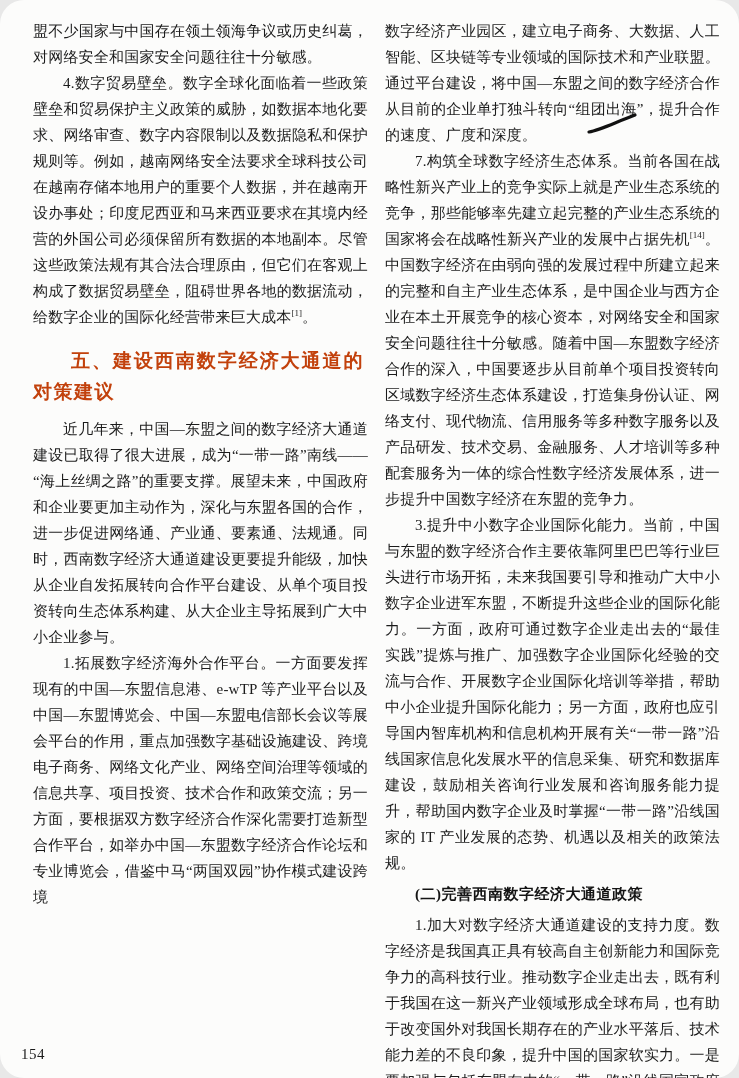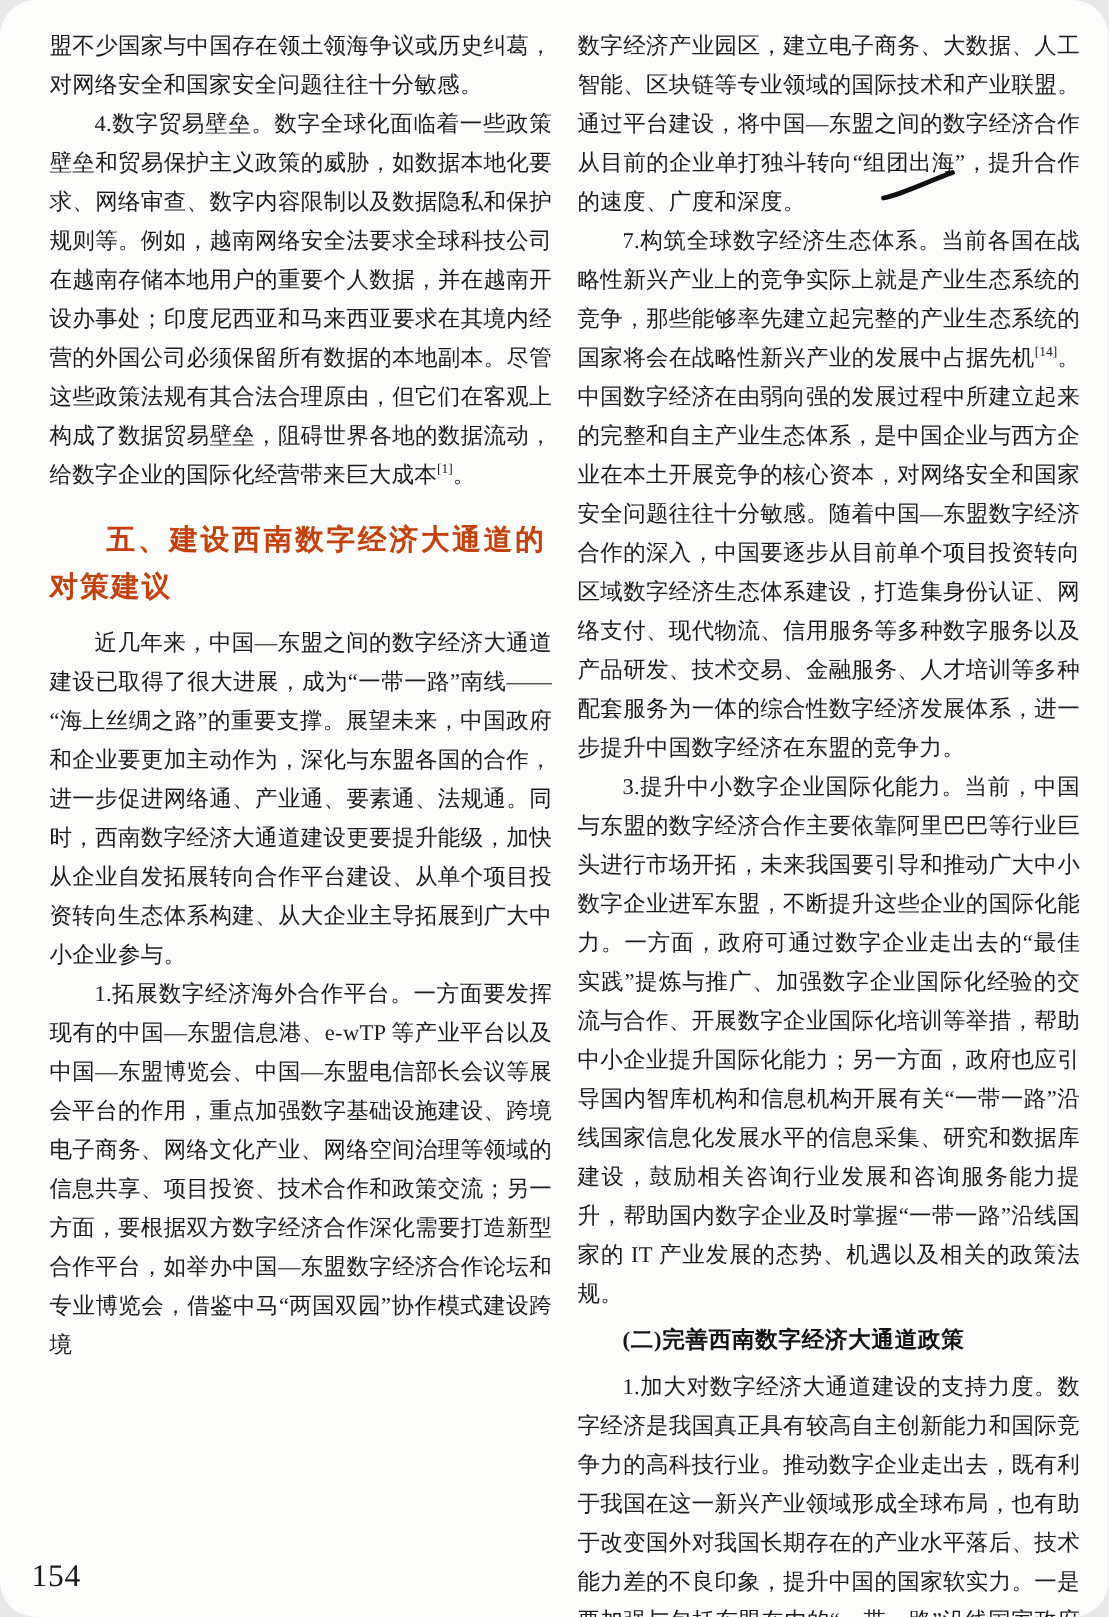--- a/index.html
+++ b/index.html
@@ -57,21 +57,21 @@
     font-weight: bold;
     line-height: 27px;
     letter-spacing: 0.5px;
     text-indent: 2em;
     color: #141414;
   }
   .page-number {
     position: absolute;
     left: 21px;
     bottom: 15px;
-    font-size: 21px;
+    font-size: 15px;
     letter-spacing: 0.5px;
     color: #1b1b1b;
   }
   .pen-mark {
     position: absolute;
     left: 586px;
     top: 112px;
     width: 52px;
     height: 24px;
     pointer-events: none;

